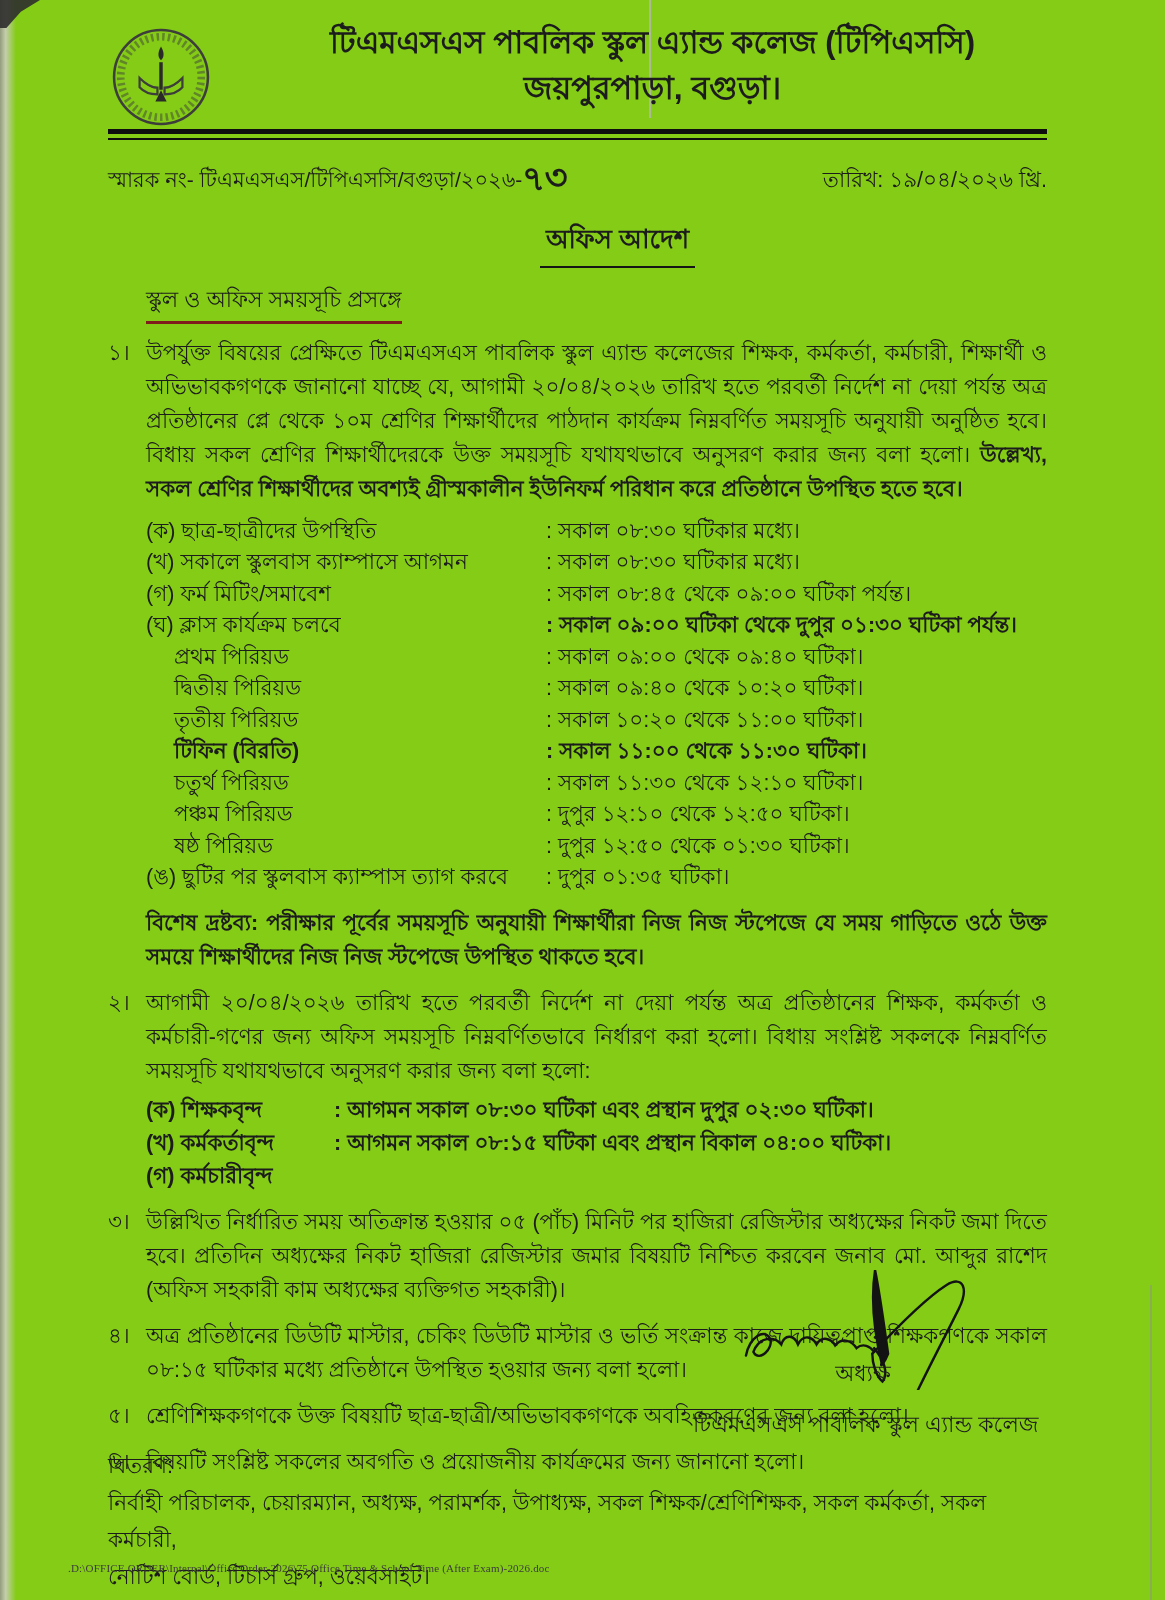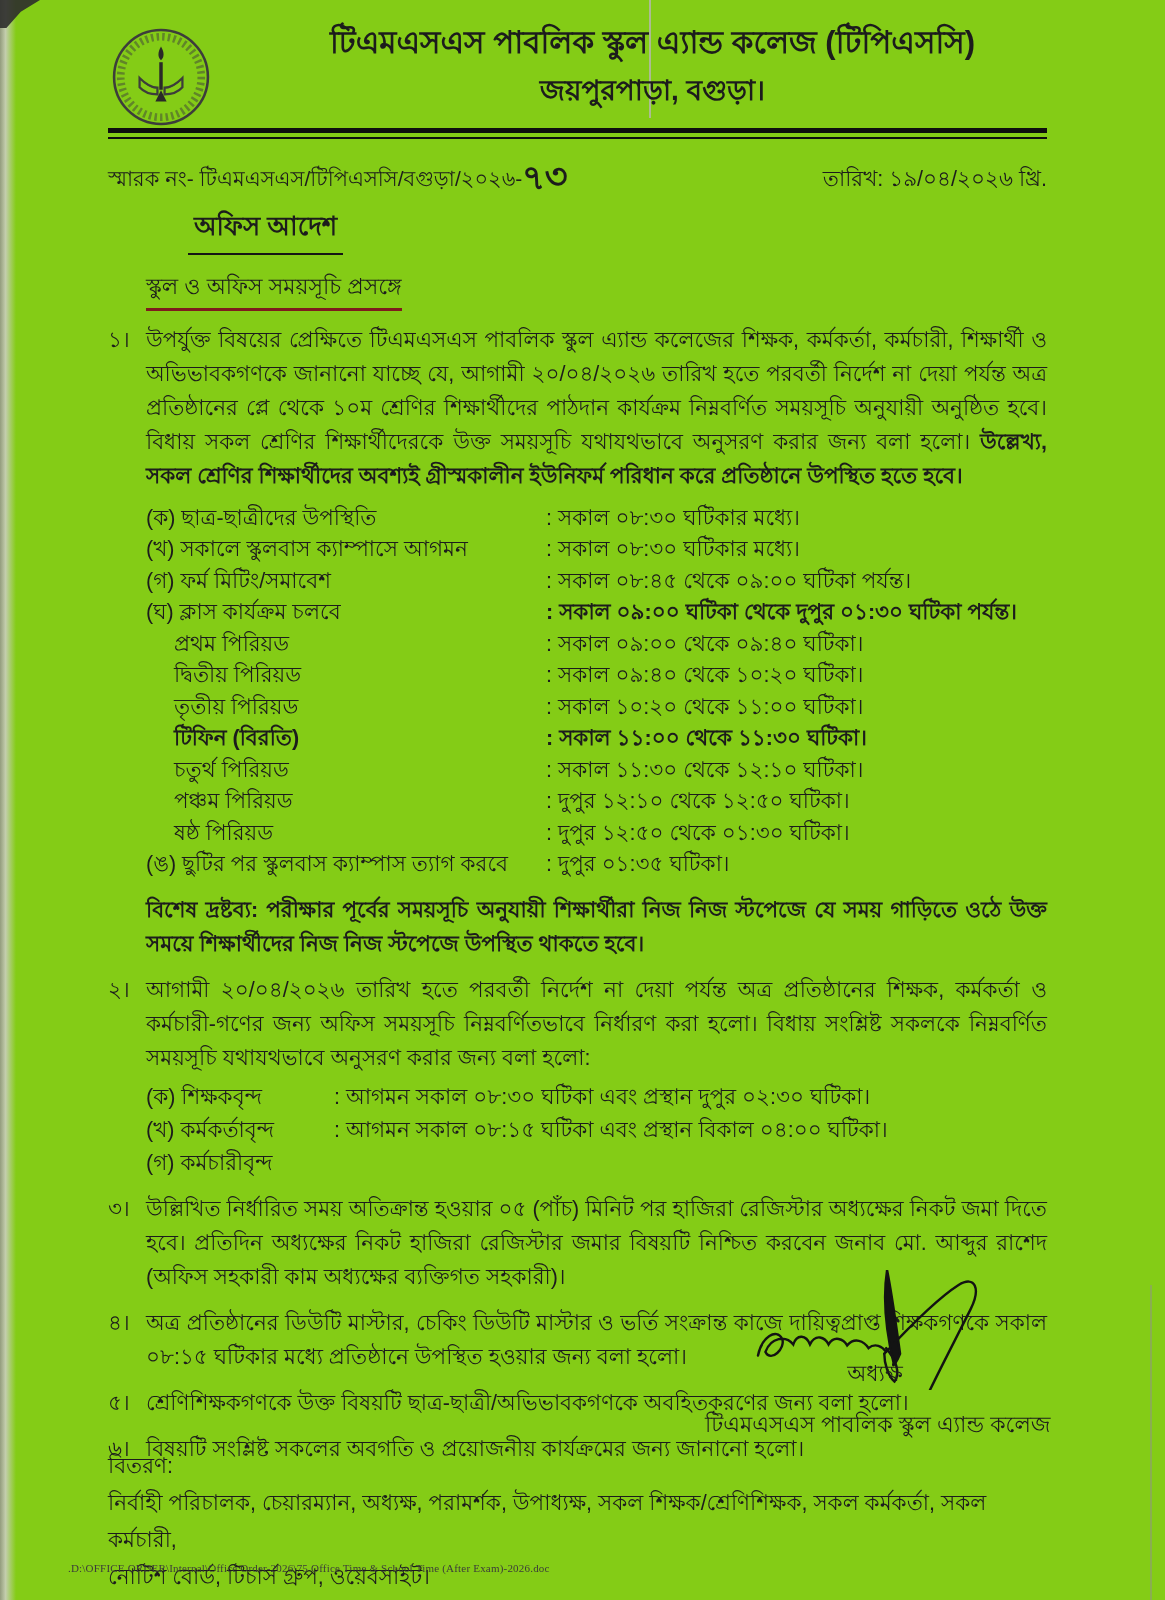--- a/index.html
+++ b/index.html
@@ -13,42 +13,42 @@
     background:linear-gradient(90deg,#96948f 0%,#cfcec8 35%,rgba(247,246,241,0) 100%);opacity:.85;}
   .corner-smudge{position:absolute;left:0;top:0;width:40px;height:28px;background:#2e2e2c;
     clip-path:polygon(0 0,100% 0,52% 42%,16% 100%,0 100%);opacity:.9;}
   .fold-line{position:absolute;left:649px;top:0;width:2px;height:118px;background:#b8b7b1;opacity:.8;}
   .edge-line-right{position:absolute;right:13px;top:1285px;width:2px;height:315px;background:#90908c;opacity:.5;}
   
   .content{position:relative;padding:24px 118px 0 108px;}
   .header{position:relative;}
   .logo{position:absolute;left:2px;top:2px;width:102px;height:102px;}
   .org-name{padding-left:150px;text-align:center;font-size:31px;font-weight:700;line-height:1.25;}
-  .org-address{padding-left:150px;text-align:center;font-size:28px;font-weight:700;margin-top:6px;}
+  .org-address{padding-left:150px;text-align:center;font-size:32px;font-weight:700;}
   .rule{margin-top:12px;height:4px;border-top:5px solid #0e0e0e;border-bottom:2px solid #0e0e0e;}
   .memo-row{display:flex;justify-content:space-between;align-items:baseline;margin-top:8px;font-size:21px;}
   .memo-left{white-space:nowrap;}
   .memo-number{display:inline-block;font-size:35px;font-weight:700;transform:rotate(-3deg) translateY(3px);
     font-family:"DejaVu Serif","Liberation Serif",serif;}
   .date{font-size:21.5px;}
-  .order-title-wrap{padding-left:80px;margin-top:0;}
+  .order-title-wrap{text-align:center;padding-left:80px;margin-top:12px;}
   .order-title{display:inline-block;font-size:26px;font-weight:700;border-bottom:2.5px solid #151515;padding:0 6px 3px;}
   .subject{display:inline-block;margin:14px 0 0 38px;font-size:22px;border-bottom:3px solid #7f1d1d;padding-bottom:2px;}
   .num-para{display:grid;grid-template-columns:38px 1fr;margin-top:12px;font-size:21.5px;line-height:34px;}
   .num-para .body{text-align:justify;}
   .bold{font-weight:700;}
   
   .sched{margin:10px 0 0 38px;font-size:21.5px;}
   .sched-row{display:grid;grid-template-columns:372px 1fr;line-height:31.5px;gap:28px;}
   .sched-row .lbl.sub{padding-left:28px;}
   .office{margin:6px 0 0 38px;font-size:21.5px;}
-  .office-row{display:grid;grid-template-columns:188px 1fr;line-height:33px;}
+  .office-row{display:grid;grid-template-columns:188px 1fr;line-height:33px;font-weight:bold;}
   .note{margin:12px 0 0 38px;font-size:21.5px;line-height:34px;font-weight:700;text-align:justify;}
   
-  .sign-block{position:absolute;right:120px;top:1258px;width:340px;text-align:center;}
+  .sign-block{position:absolute;right:132px;top:1258px;width:340px;text-align:center;}
   .sign-svg{width:260px;height:132px;display:block;margin:0 auto;}
   .designation{font-size:22px;margin-top:-34px;}
   .sign-org{font-size:22px;margin-top:14px;white-space:nowrap;}
   
   .distribution{position:absolute;left:108px;top:1448px;font-size:21.5px;line-height:37px;width:940px;}
   .fineprint{position:absolute;left:68px;top:1562px;font-size:11px;color:#3c3c3a;
     font-family:"Liberation Serif","DejaVu Serif",serif;letter-spacing:.2px;}
   .seal-stroke{stroke:#3d3d3b;fill:none;}
 </style>
 </head>

